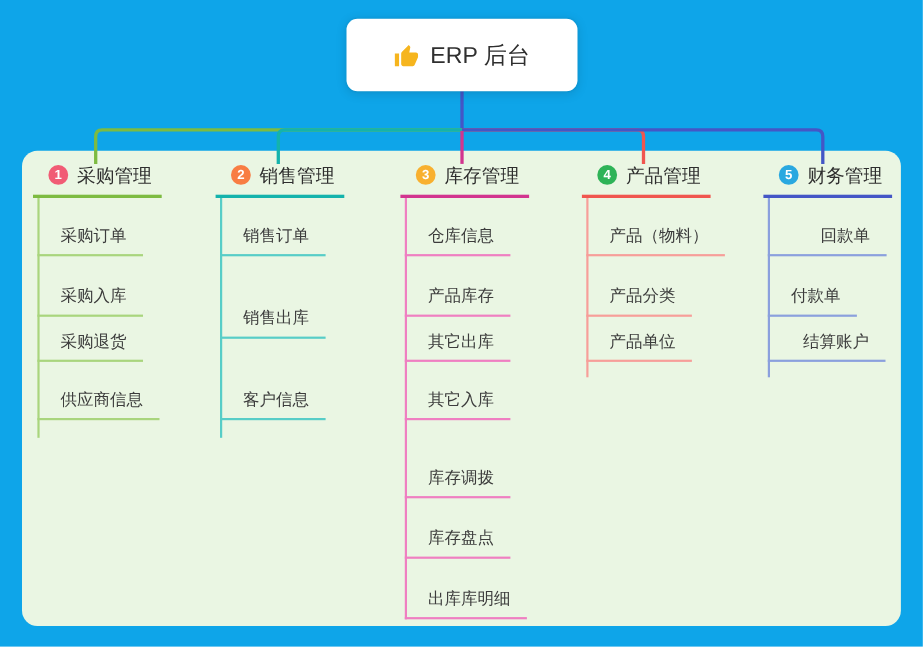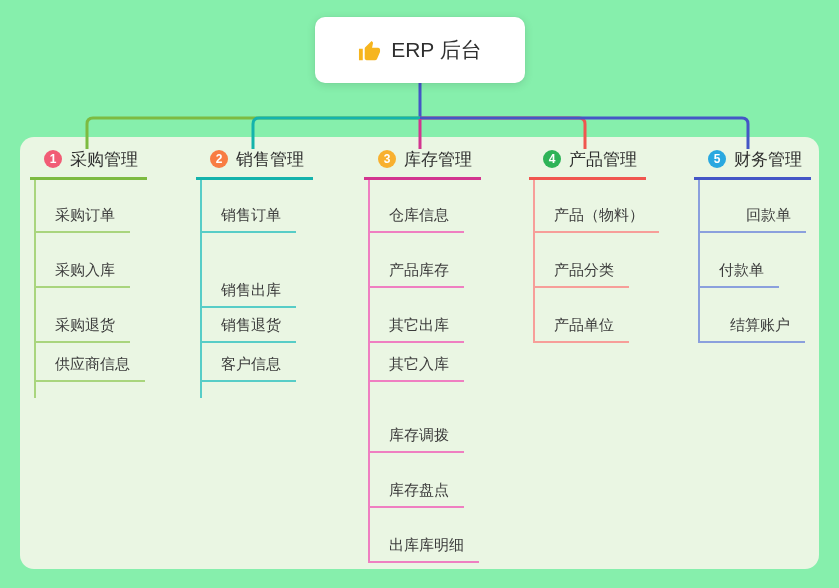--- a/index.html
+++ b/index.html
@@ -1,19 +1,19 @@
 <!DOCTYPE html>
 <html><head>
 <meta charset="utf-8">
 <style>
   html,body{margin:0;padding:0;background:#ffffff;}
   .canvas{
     position:relative;width:839px;height:588px;overflow:hidden;
     font-family:"Liberation Sans","DejaVu Sans",sans-serif;
-    background:#86efac;
+    background:#0ea5e9;
   }
   .panel{
     position:absolute;left:20px;top:137px;width:799px;height:432px;
     border-radius:14px;z-index:1;
   }
   .wires{position:absolute;left:0;top:0;z-index:2;}
   .root-card{
     position:absolute;left:315px;top:17px;width:210px;height:66px;z-index:3;
     background:#ffffff;border-radius:10px;
     box-shadow:0 2px 10px rgba(0,0,0,0.12), 0 0 2px rgba(0,0,0,0.05);
@@ -36,21 +36,21 @@
   .t1{left:30px}.t2{left:196px}.t3{left:364px}.t4{left:529px}.t5{left:694px}
   .vline{position:absolute;width:2px;z-index:2;top:178px;}
   .v1{left:34px;height:220px}.v2{left:200px;height:220px}.v3{left:368px;height:385px}
   .v4{left:533px;height:165px}.v5{left:698px;height:165px}
   .child{
     position:absolute;z-index:3;height:20px;line-height:20px;
     padding:0 15px 6px 21px;border-bottom:2px solid #bbb;
     font-size:15px;color:#3c3c3c;white-space:nowrap;width:max-content;font-family:Liberation Serif, serif;
   }
   .col1{left:34px}.col2{left:200px}.col3{left:368px}.col4{left:533px}.col5{left:698px}
-  .r1{top:205px}.r2{top:260px}.r3{top:315px}.r4{top:354px}
+  .r1{top:205px}.r2{top:260px}.r3{top:301px}.r4{top:354px}
   .r5{top:425px}.r6{top:480px}.r7{top:535px}
 </style>
 </head>
 <body>
 
 <div class="canvas">
 
   <div class="panel" style="background-color: rgb(234, 246, 227);"></div>
 
   <svg class="wires" width="839" height="588">
@@ -96,21 +96,20 @@
   <div class="vline v4" style="background-color: rgb(247, 158, 153);"></div>
   <div class="vline v5" style="background-color: rgb(139, 160, 221);"></div>
 
   <div class="child col1 r1" style="border-bottom-color: rgb(169, 213, 125);">采购订单</div>
   <div class="child col1 r2" style="border-bottom-color: rgb(169, 213, 125);">采购入库</div>
   <div class="child col1 r3" style="border-bottom-color: rgb(169, 213, 125);">采购退货</div>
   <div class="child col1 r4" style="border-bottom-color: rgb(169, 213, 125);">供应商信息</div>
 
   <div class="child col2 r1" style="border-bottom-color: rgb(87, 205, 199); text-align: right;">销售订单</div>
   <div class="child col2 r2" style="border-bottom-color: rgb(87, 205, 199); margin-top: 20px;">销售出库</div>
-  <div class="child col2 r3" style="border-bottom-color: rgb(87, 205, 199);">销售退货</div>
   <div class="child col2 r4" style="border-bottom-color: rgb(87, 205, 199);">客户信息</div>
 
   <div class="child col3 r1" style="border-bottom-color: rgb(239, 127, 193);">仓库信息</div>
   <div class="child col3 r2" style="border-bottom-color: rgb(239, 127, 193);">产品库存</div>
   <div class="child col3 r3" style="border-bottom-color: rgb(239, 127, 193);">其它出库</div>
   <div class="child col3 r5" style="border-bottom-color: rgb(239, 127, 193);">库存调拨</div>
   <div class="child col3 r4" style="border-bottom-color: rgb(239, 127, 193);">其它入库</div>
   <div class="child col3 r6" style="border-bottom-color: rgb(239, 127, 193);">库存盘点</div>
   <div class="child col3 r7" style="border-bottom-color: rgb(239, 127, 193);">出库库明细</div>
 

